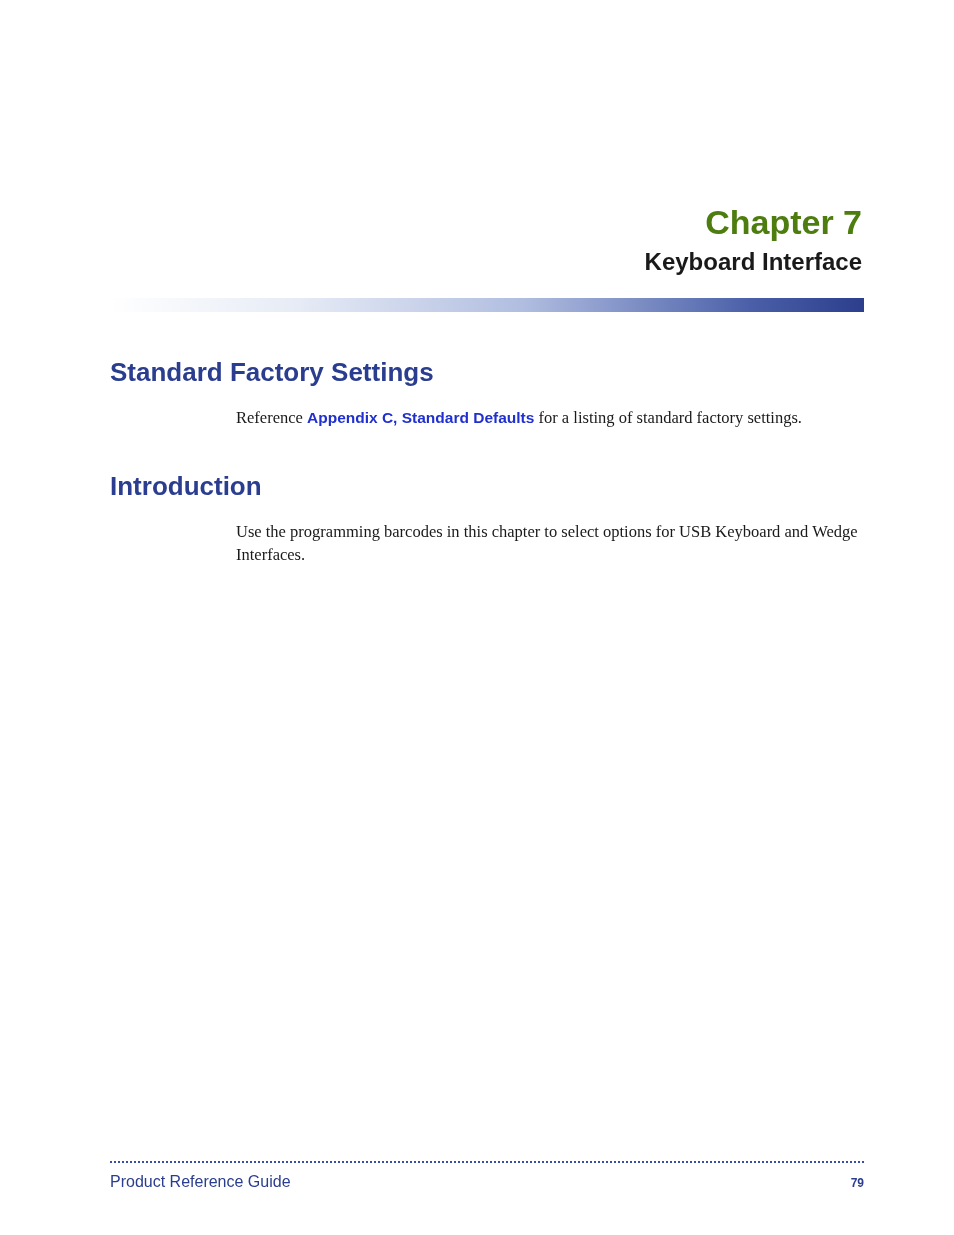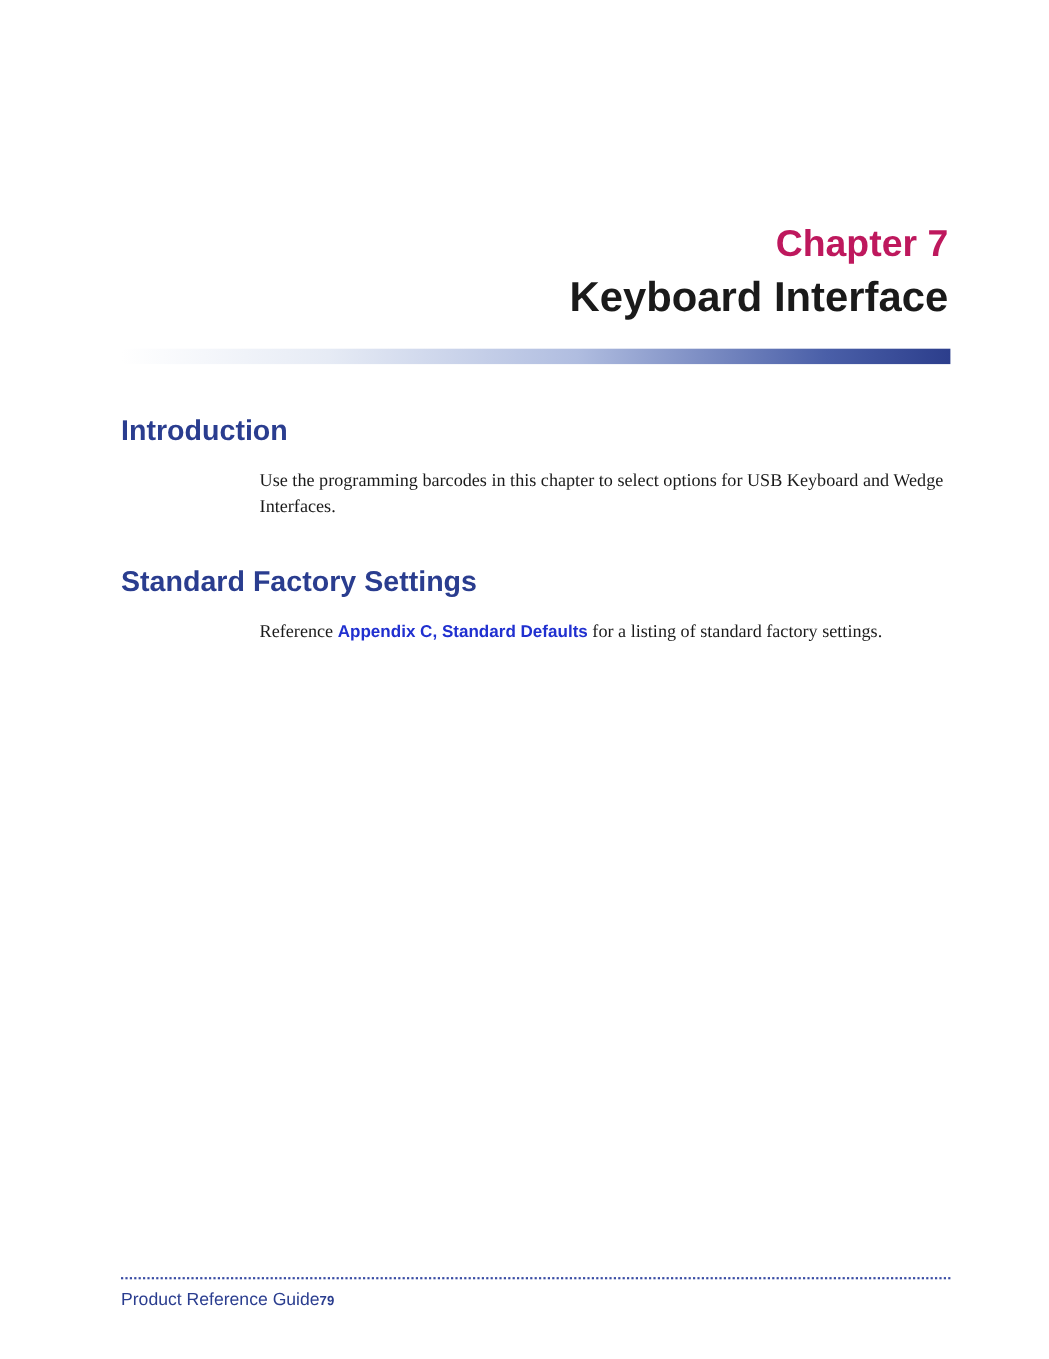--- a/index.html
+++ b/index.html
@@ -19,27 +19,27 @@
     }
     .chapter-heading {
       text-align: right;
       margin-bottom: 20px;
       padding-right: 2px;
     }
     .chapter-number {
       font-family: 'Segoe UI', 'Helvetica Neue', Arial, sans-serif;
       font-weight: 700;
       font-size: 34px;
-      color: #be185d;
+      color: #4d7c0f;
       line-height: 1.35;
     }
     .chapter-title {
       font-family: 'Segoe UI', 'Helvetica Neue', Arial, sans-serif;
       font-weight: 700;
-      font-size: 38px;
+      font-size: 24px;
       color: #1a1a1a;
       line-height: 1.35;
     }
     .gradient-rule {
       height: 14px;
       background: linear-gradient(to right, #ffffff 0%, #e6ebf5 25%, #b0bde0 55%, #4a5fa8 85%, #2c3e8c 100%);
       margin-bottom: 45px;
       margin-top: 10px;
     }
     .section {
@@ -69,20 +69,21 @@
       bottom: 44px;
       left: 110px;
       right: 90px;
     }
     .dotted-rule {
       border-top: 2px dotted #3a4da5;
       margin-bottom: 10px;
     }
     .footer-row {
       display: flex;
+      justify-content: space-between;
       align-items: baseline;
     }
     .footer-left {
       font-family: 'Segoe UI', 'Helvetica Neue', Arial, sans-serif;
       font-size: 16px;
       color: #2a3d8f;
       font-weight: 400;
     }
     .footer-right {
       font-family: 'Segoe UI', 'Helvetica Neue', Arial, sans-serif;
@@ -97,29 +98,29 @@
 <div class="page-content">
 
   <div class="chapter-heading">
     <div class="chapter-number">Chapter 7</div>
     <div class="chapter-title">Keyboard Interface</div>
   </div>
 
   <div class="gradient-rule"></div>
 
   <div class="section">
-    <div class="section-heading">Introduction</div>
-    <div class="section-body">Use the programming barcodes in this chapter to select options for USB Keyboard and Wedge Interfaces.</div>
-  </div>
-
-  <div class="section">
     <div class="section-heading">Standard Factory Settings</div>
     <div class="section-body">
       <span>Reference </span><span class="link">Appendix C, Standard Defaults</span><span> for a listing of standard factory settings.</span>
     </div>
+  </div>
+
+  <div class="section">
+    <div class="section-heading">Introduction</div>
+    <div class="section-body">Use the programming barcodes in this chapter to select options for USB Keyboard and Wedge Interfaces.</div>
   </div>
 
 
 </div>
 
 <div class="footer">
   <div class="dotted-rule"></div>
   <div class="footer-row">
     <div class="footer-left">Product Reference Guide</div>
     <div class="footer-right">79</div>

